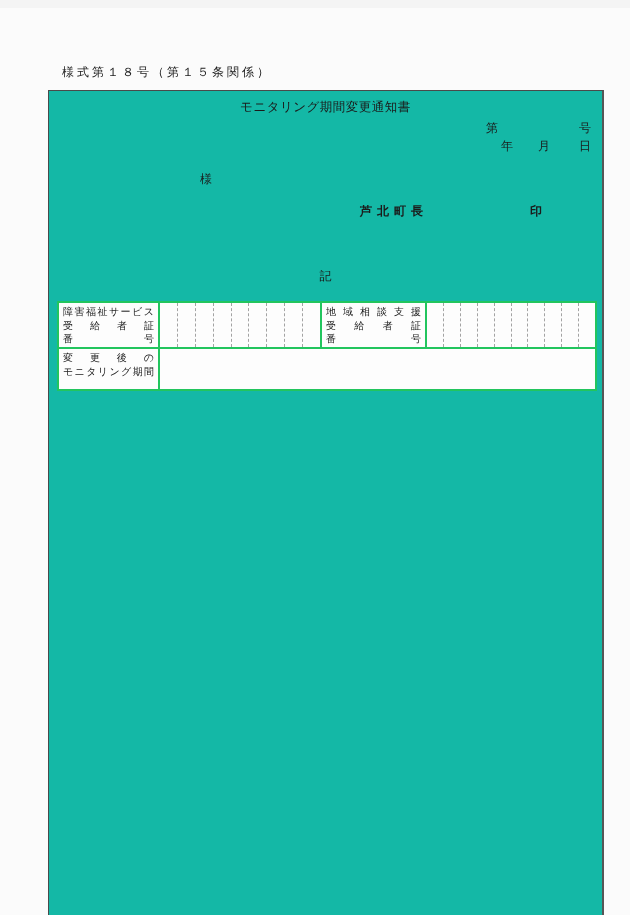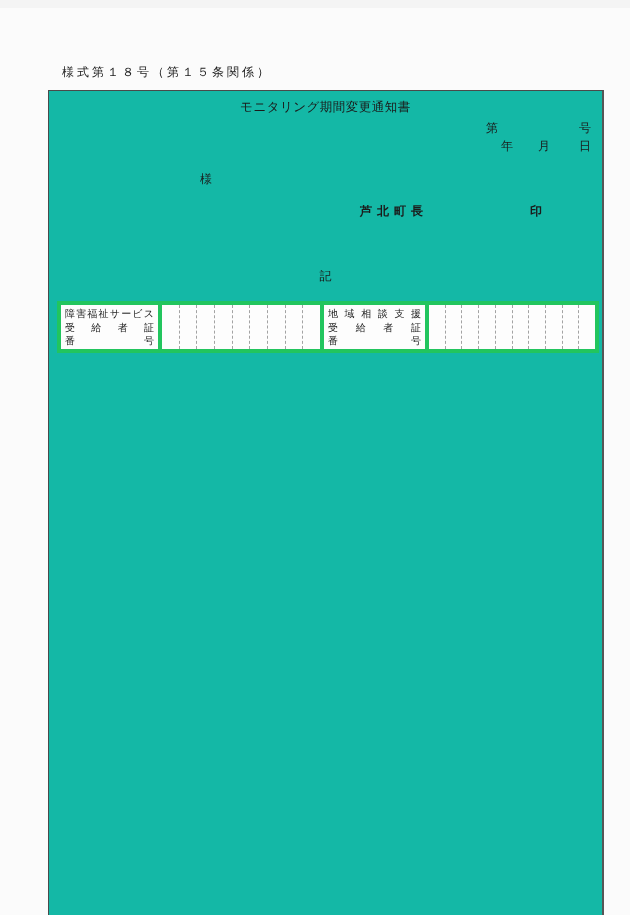--- a/index.html
+++ b/index.html
@@ -39,21 +39,21 @@
   .seal { position:absolute; left:481px; }
   .body-text {
     position:absolute; top:145px; left:14px; width:530px;
     font-size:12px; white-space:nowrap;
   }
   .record { position:absolute; top:177px; left:0; right:0; text-align:center; font-size:12px; }
   .form-table {
     position:absolute; left:8px; top:210px;
     border-collapse:collapse; table-layout:fixed;
   }
-  .form-table td { border:4px solid #22c55e; padding:0; vertical-align:top; background:#fdfdfd; }
+  .form-table td { border:2px solid #22c55e; padding:0; vertical-align:top; background:#fdfdfd; }
   tr.r1 { height:46px; }
   tr.r2 { height:42px; }
   tr.r3 { height:82px; }
   td.lbl { font-size:10px; line-height:13.6px; padding:2px 4px 1px 4px; }
   .jl { text-align:justify; text-align-last:justify; }
   .jl-plain { text-align:left; text-align-last:left; }
   td.digits { padding:0; }
   .dcols { display:flex; height:44px; width:100%; }
   .digit-box { flex:1 1 0; height:100%; }
   .digit-box + .digit-box { border-left:1px dashed #a3a3a3; }
@@ -134,17 +134,24 @@
                 <div class="digit-box"></div>
                 <div class="digit-box"></div>
                 <div class="digit-box"></div>
                 <div class="digit-box"></div>
                 <div class="digit-box"></div>
                 <div class="digit-box"></div>
                 <div class="digit-box"></div>
               </div>
           </td>
         </tr>
+        <tr class="r2">
+          <td class="lbl">
+            <div class="jl">変更後の</div>
+            <div class="jl">モニタリング期間</div>
+          </td>
+          <td class="val" colspan="3"></td>
+        </tr>
       </tbody>
     </table>
 
   </div>
 </div>
 
 </body></html>

